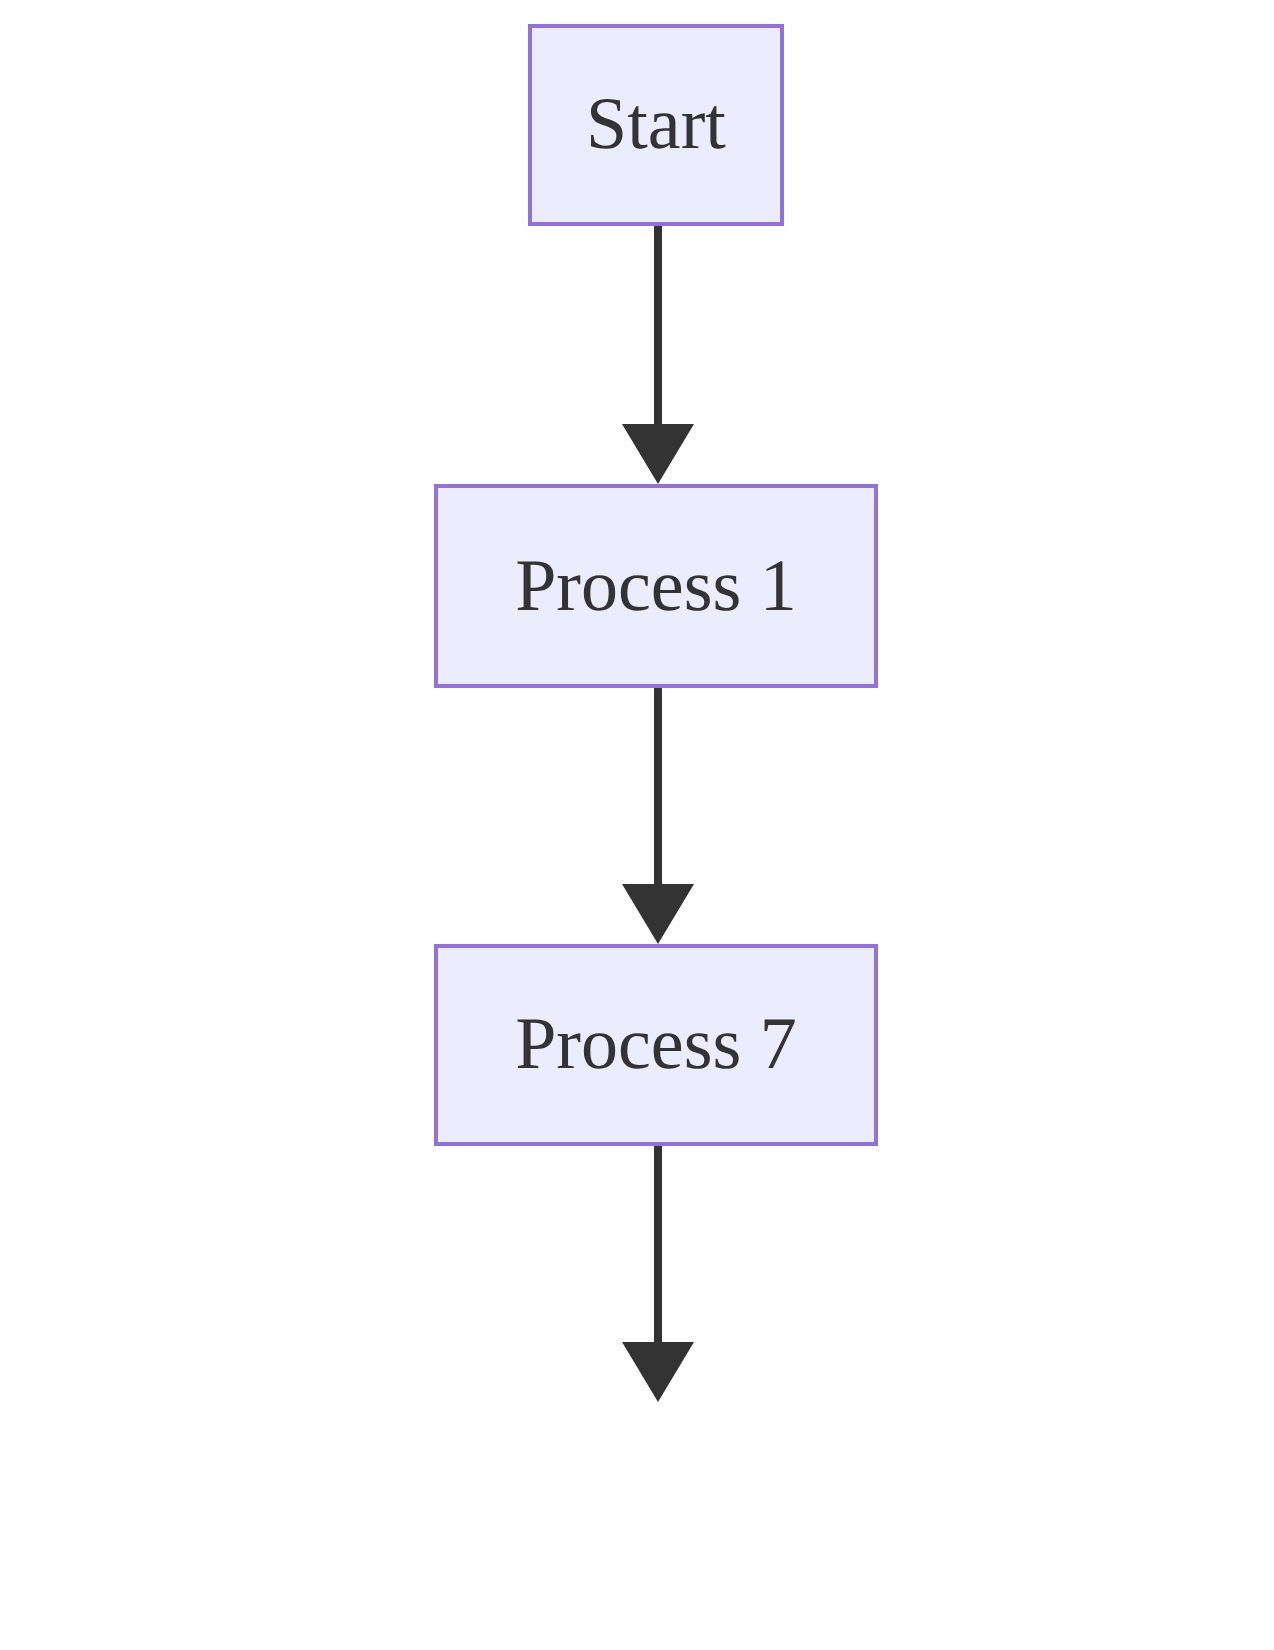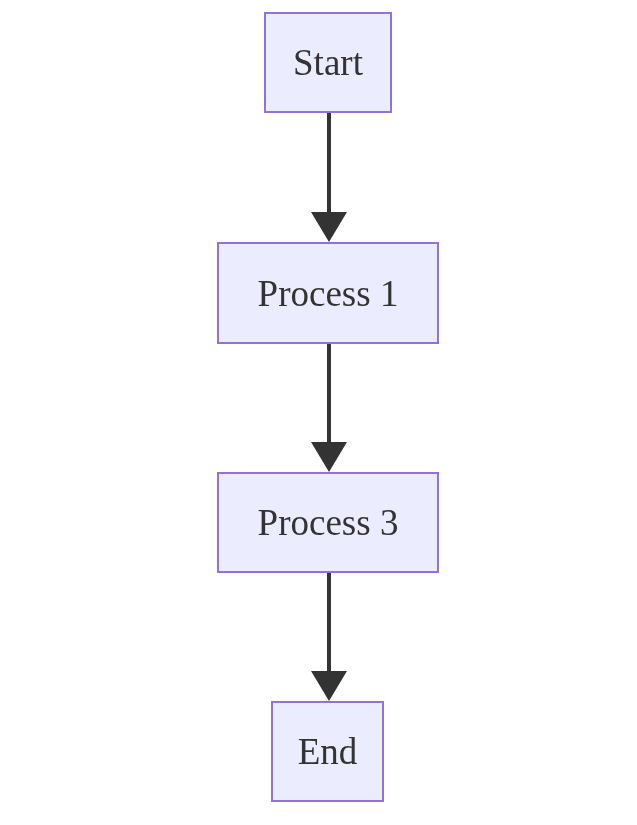--- a/index.html
+++ b/index.html
@@ -72,25 +72,22 @@
   <div class="node node-p1">
     <span>Process 1</span>
   </div>
 
   <div>
     <div class="edge-line line-2"></div>
     <div class="edge-head head-2"></div>
   </div>
 
   <div class="node node-p2">
-    <span>Process 3</span>
+    <span>Process 7</span>
   </div>
 
   <div>
     <div class="edge-line line-3"></div>
     <div class="edge-head head-3"></div>
   </div>
 
-  <div class="node node-end">
-    <span>End</span>
-  </div>
 
 </div>
 
 </body></html>

